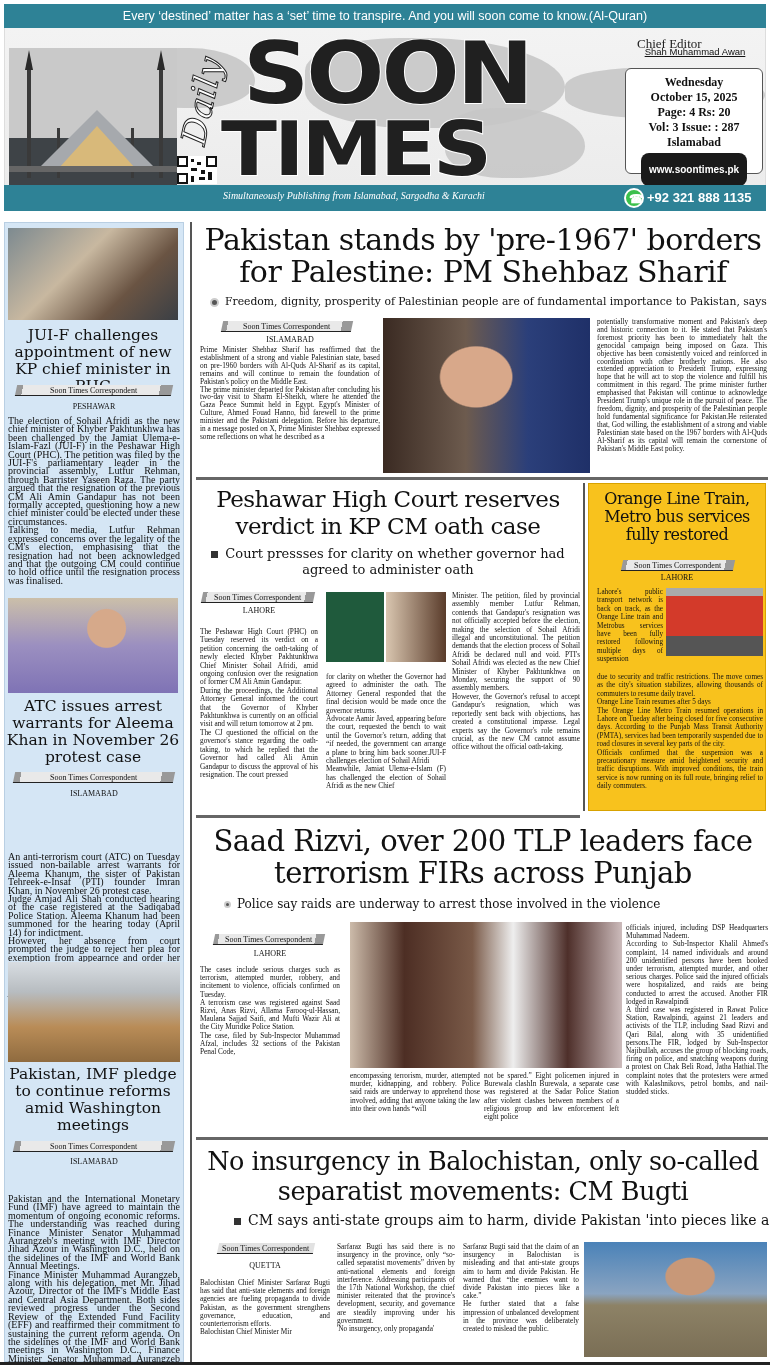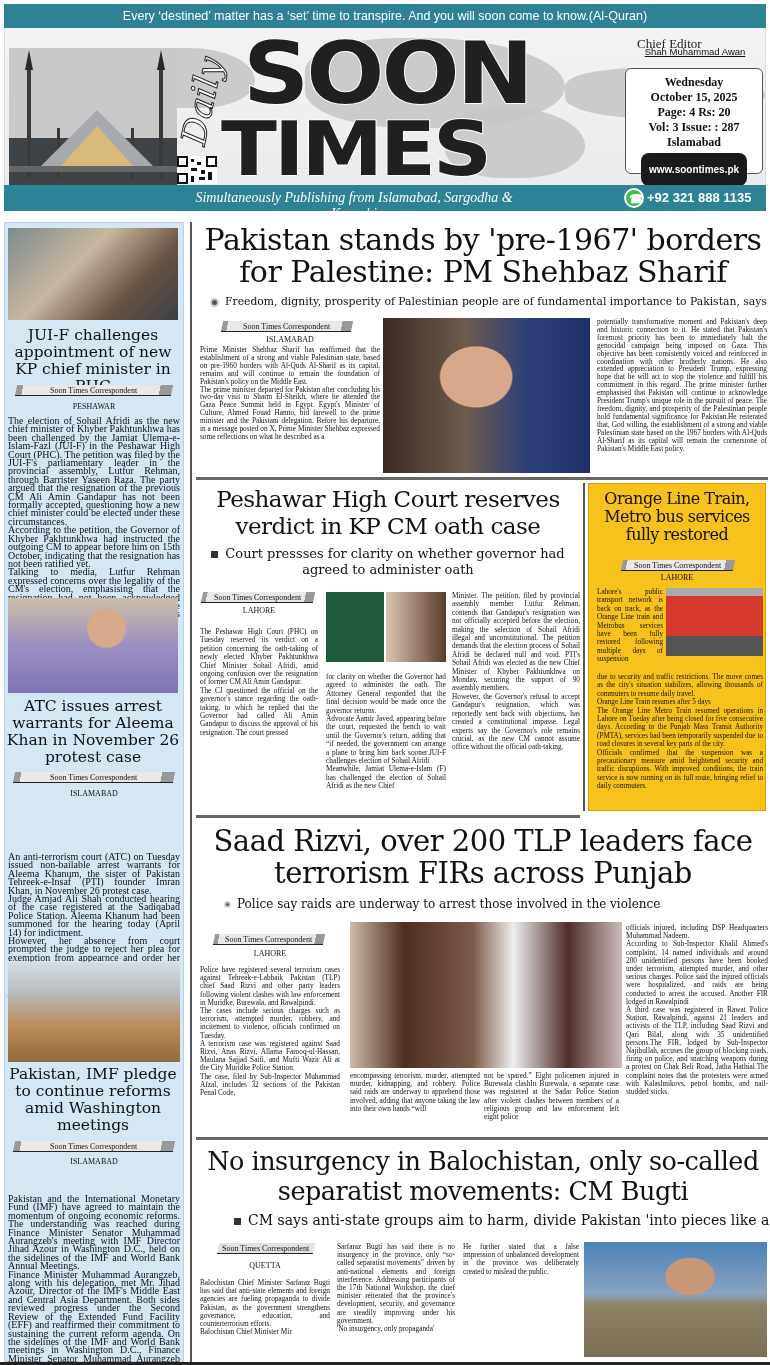--- a/index.html
+++ b/index.html
@@ -23,21 +23,21 @@
   .editor-name { position: absolute; left: 620px; top: 18px; width: 140px; text-align: center; font-family: "Liberation Sans", sans-serif;
     font-size: 9.5px; text-decoration: underline; color: #111; }
   .datebox { position: absolute; left: 620px; top: 40px; width: 138px; height: 106px; background: #fff; border: 1px solid #555;
     border-radius: 6px; text-align: center; font-weight: bold; font-size: 12px; line-height: 15px; padding-top: 6px; }
   .site-pill { display: inline-block; margin-top: 3px; background: #1a1a1a; color: #fff; font-family: "Liberation Sans", sans-serif;
     font-size: 10px; padding: 9px 8px; border-radius: 8px; }
   .subbar { position: absolute; left: 4px; top: 185px; width: 762px; height: 26px; background: #2e8296; }
   .abc { position: absolute; left: 12px; top: 5px; font-family: "Liberation Sans", sans-serif; font-size: 12px; line-height: 15px; font-weight: bold; margin-top: 48px; }
   .abc .a1 { background: #f5e62b; color: #111; padding: 0 1px; }
   .abc .a2 { background: #fff; color: #111; padding: 0 2px; }
-  .sim { position: absolute; left: 190px; top: 5px; width: 320px; text-align: center; color: #fff; font-style: italic; font-size: 14px; }
+  .sim { position: absolute; left: 190px; top: 5px; width: 320px; text-align: center; color: #fff; font-style: italic; font-size: 10px; }
   .wa { position: absolute; left: 620px; top: 3px; color: #fff; font-family: "Liberation Sans", sans-serif; font-size: 13px; line-height: 20px; display: flex; align-items: center; gap: 3px; font-weight: bold; }
   .wa-icon { width: 20px; height: 20px; border-radius: 50%; background: #3cc04c; border: 2px solid #fff; display: inline-block; position: relative; }
   .wa-icon::after { content: "\260E"; position: absolute; left: 3px; top: -1px; font-size: 12px; color: #fff; }
 
   
   .sidebar { position: absolute; left: 4px; top: 222px; width: 180px; height: 1140px; background: #d5e6f5; border: 1px solid #b9cfe3; }
   .vline { position: absolute; left: 190px; top: 222px; width: 2px; height: 1140px; background: #555; }
   .ph-1 { position: absolute; left: 8px; top: 228px; width: 170px; height: 92px; background: linear-gradient(135deg,#7d8a90 0%,#c8b8a0 40%,#6a5443 70%,#3a3f45 100%); }
   .ph-2 { position: absolute; left: 8px; top: 598px; width: 170px; height: 95px; background: radial-gradient(circle at 58% 32%,#d6a98a 0 16%,transparent 17%), linear-gradient(180deg,#cbbfa9 0%,#9b8fc0 50%,#7f73b5 100%); }
   .ph-3 { position: absolute; left: 8px; top: 962px; width: 172px; height: 100px; background: linear-gradient(180deg,#d8dde2 0%,#b7bcc0 30%,#b98c57 65%,#8f6b3f 100%); }
@@ -138,21 +138,20 @@
 
 <div class="sidebar"></div>
 <div class="vline"></div>
 
 <div class="ph-1"></div>
 <div class="side-h" style="top:327px;">JUI-F challenges appointment of new KP chief minister in PHC</div>
 <div class="byline" style="left:16px;top:385px;width:156px;"><span>Soon Times Correspondent</span></div>
 <div class="dateline" style="left:8px;top:402px;width:172px;">PESHAWAR</div>
 <div class="body" style="left:8px;top:417px;width:172px;">
   <p>The election of Sohail Afridi as the new chief minister of Khyber Pakhtunkhwa has been challenged by the Jamiat Ulema-e-Islam-Fazl (JUI-F) in the Peshawar High Court (PHC). The petition was filed by the JUI-F's parliamentary leader in the provincial assembly, Lutfur Rehman, through Barrister Yaseen Raza. The party argued that the resignation of the previous CM Ali Amin Gandapur has not been formally accepted, questioning how a new chief minister could be elected under these circumstances.</p>
-  <p>According to the petition, the Governor of Khyber Pakhtunkhwa had instructed the outgoing CM to appear before him on 15th October, indicating that the resignation has not been ratified yet.</p>
   <p>Talking to media, Lutfur Rehman expressed concerns over the legality of the CM's election, emphasising that the resignation had not been acknowledged and that the outgoing CM could continue to hold office until the resignation process was finalised.</p>
 </div>
 
 <div class="ph-2"></div>
 <div class="side-h" style="top:698px;">ATC issues arrest warrants for Aleema Khan in November 26 protest case</div>
 <div class="byline" style="left:14px;top:772px;width:160px;"><span>Soon Times Correspondent</span></div>
 <div class="dateline" style="left:8px;top:789px;width:172px;">ISLAMABAD</div>
 <div class="body" style="left:8px;top:805px;width:172px;margin-top:48px;">
   <p>An anti-terrorism court (ATC) on Tuesday issued non-bailable arrest warrants for Aleema Khanum, the sister of Pakistan Tehreek-e-Insaf (PTI) founder Imran Khan, in November 26 protest case.</p>
   <p>Judge Amjad Ali Shah conducted hearing of the case registered at the Sadiqabad Police Station. Aleema Khanum had been summoned for the hearing today (April 14) for indictment.</p>
@@ -186,20 +185,21 @@
 <div class="hr-thick" style="left:196px;top:477px;width:572px;"></div>
 
 <div class="h-main" style="left:196px;top:486px;width:384px;font-size:23px;line-height:27px;">Peshawar High Court reserves verdict in KP CM oath case</div>
 <div class="deck" style="left:196px;top:546px;width:384px;font-size:13px;line-height:16px;">
   <span class="bullet-sq"></span><span>Court pressses for clarity on whether governor had agreed to administer oath</span>
 </div>
 <div class="byline" style="left:202px;top:592px;width:112px;"><span>Soon Times Correspondent</span></div>
 <div class="dateline" style="left:200px;top:606px;width:118px;">LAHORE</div>
 <div class="body" style="left:200px;top:628px;width:118px;font-size:7.3px;line-height:8.4px;">
   <p>The Peshawar High Court (PHC) on Tuesday reserved its verdict on a petition concerning the oath-taking of newly elected Khyber Pakhtunkhwa Chief Minister Sohail Afridi, amid ongoing confusion over the resignation of former CM Ali Amin Gandapur.</p>
+  <p>During the proceedings, the Additional Attorney General informed the court that the Governor of Khyber Pakhtunkhwa is currently on an official visit and will return tomorrow at 2 pm.</p>
   <p>The CJ questioned the official on the governor's stance regarding the oath-taking, to which he replied that the Governor had called Ali Amin Gandapur to discuss the approval of his resignation. The court pressed</p>
 </div>
 <div class="ph-phc"></div>
 <div class="body" style="left:326px;top:673px;width:120px;font-size:7.3px;line-height:8.4px;">
   <p>for clarity on whether the Governor had agreed to administer the oath. The Attorney General responded that the final decision would be made once the governor returns.</p>
   <p>Advocate Aamir Javed, appearing before the court, requested the bench to wait until the Governor's return, adding that “if needed, the government can arrange a plane to bring him back sooner.JUI-F challenges election of Sohail Afridi</p>
   <p>Meanwhile, Jamiat Ulema-e-Islam (F) has challenged the election of Sohail Afridi as the new Chief</p>
 </div>
 <div class="body" style="left:452px;top:592px;width:128px;font-size:7.3px;line-height:8.4px;">
   <p>Minister. The petition, filed by provincial assembly member Lutfur Rehman, contends that Gandapur's resignation was not officially accepted before the election, making the selection of Sohail Afridi illegal and unconstitutional. The petition demands that the election process of Sohail Afridi be declared null and void. PTI's Sohail Afridi was elected as the new Chief Minister of Khyber Pakhtunkhwa on Monday, securing the support of 90 assembly members.</p>
@@ -221,21 +221,20 @@
 </div>
 <div class="hr-thick" style="left:196px;top:815px;width:384px;"></div>
 
 <div class="h-main" style="left:198px;top:825px;width:570px;font-size:29px;line-height:32px;">Saad Rizvi, over 200 TLP leaders face terrorism FIRs across Punjab</div>
 <div class="deck" style="left:198px;top:897px;width:570px;font-size:12px;text-align:left;padding-left:26px;white-space:nowrap;">
   <span class="bullet-dot" style="width:7px;height:7px;"></span><span>Police say raids are underway to arrest those involved in the violence</span>
 </div>
 <div class="byline" style="left:214px;top:934px;width:110px;"><span>Soon Times Correspondent</span></div>
 <div class="dateline" style="left:200px;top:949px;width:140px;">LAHORE</div>
 <div class="body" style="left:200px;top:966px;width:140px;font-size:7.3px;line-height:8.2px;">
-  <p>Police have registered several terrorism cases against Tehreek-e-Labbaik Pakistan (TLP) chief Saad Rizvi and other party leaders following violent clashes with law enforcement in Muridke, Burewala, and Rawalpindi.</p>
   <p>The cases include serious charges such as terrorism, attempted murder, robbery, and incitement to violence, officials confirmed on Tuesday.</p>
   <p>A terrorism case was registered against Saad Rizvi, Anas Rizvi, Allama Farooq-ul-Hassan, Maulana Sajjad Saifi, and Mufti Wazir Ali at the City Muridke Police Station.</p>
   <p>The case, filed by Sub-Inspector Muhammad Afzal, includes 32 sections of the Pakistan Penal Code,</p>
 </div>
 <div class="ph-tlp"></div>
 <div class="body" style="left:350px;top:1072px;width:130px;font-size:7.3px;line-height:8.2px;">encompassing terrorism, murder, attempted murder, kidnapping, and robbery. Police said raids are underway to apprehend those involved, adding that anyone taking the law into their own hands “will</div>
 <div class="body" style="left:484px;top:1072px;width:135px;font-size:7.3px;line-height:8.2px;">not be spared.” Eight policemen injured in Burewala clashIn Burewala, a separate case was registered at the Sadar Police Station after violent clashes between members of a religious group and law enforcement left eight police</div>
 <div class="body" style="left:626px;top:924px;width:142px;font-size:7.3px;line-height:8.2px;">
   <p>officials injured, including DSP Headquarters Muhammad Nadeem.</p>
   <p>According to Sub-Inspector Khalil Ahmed's complaint, 14 named individuals and around 200 unidentified persons have been booked under terrorism, attempted murder, and other serious charges. Police said the injured officials were hospitalized, and raids are being conducted to arrest the accused. Another FIR lodged in Rawalpindi</p>
@@ -251,17 +250,18 @@
 <div class="dateline" style="left:200px;top:1261px;width:130px;">QUETTA</div>
 <div class="body" style="left:200px;top:1279px;width:130px;font-size:7.3px;line-height:8.2px;">
   <p>Balochistan Chief Minister Sarfaraz Bugti has said that anti-state elements and foreign agencies are fueling propaganda to divide Pakistan, as the government strengthens governance, education, and counterterrorism efforts.</p>
   <p>Balochistan Chief Minister Mir</p>
 </div>
 <div class="body" style="left:337px;top:1243px;width:118px;font-size:7.3px;line-height:8.2px;">
   <p>Sarfaraz Bugti has said there is no insurgency in the province, only “so-called separatist movements” driven by anti-national elements and foreign interference. Addressing participants of the 17th National Workshop, the chief minister reiterated that the province's development, security, and governance are steadily improving under his government.</p>
   <p>'No insurgency, only propaganda'</p>
 </div>
 <div class="body" style="left:463px;top:1243px;width:116px;font-size:7.3px;line-height:8.2px;">
+  <p>Sarfaraz Bugti said that the claim of an insurgency in Balochistan is misleading and that anti-state groups aim to harm and divide Pakistan. He warned that “the enemies want to divide Pakistan into pieces like a cake.”</p>
   <p>He further stated that a false impression of unbalanced development in the province was deliberately created to mislead the public.</p>
 </div>
 <div class="ph-bugti"></div>
 
 <div class="bottom-rule"></div>
 
 </body></html>

